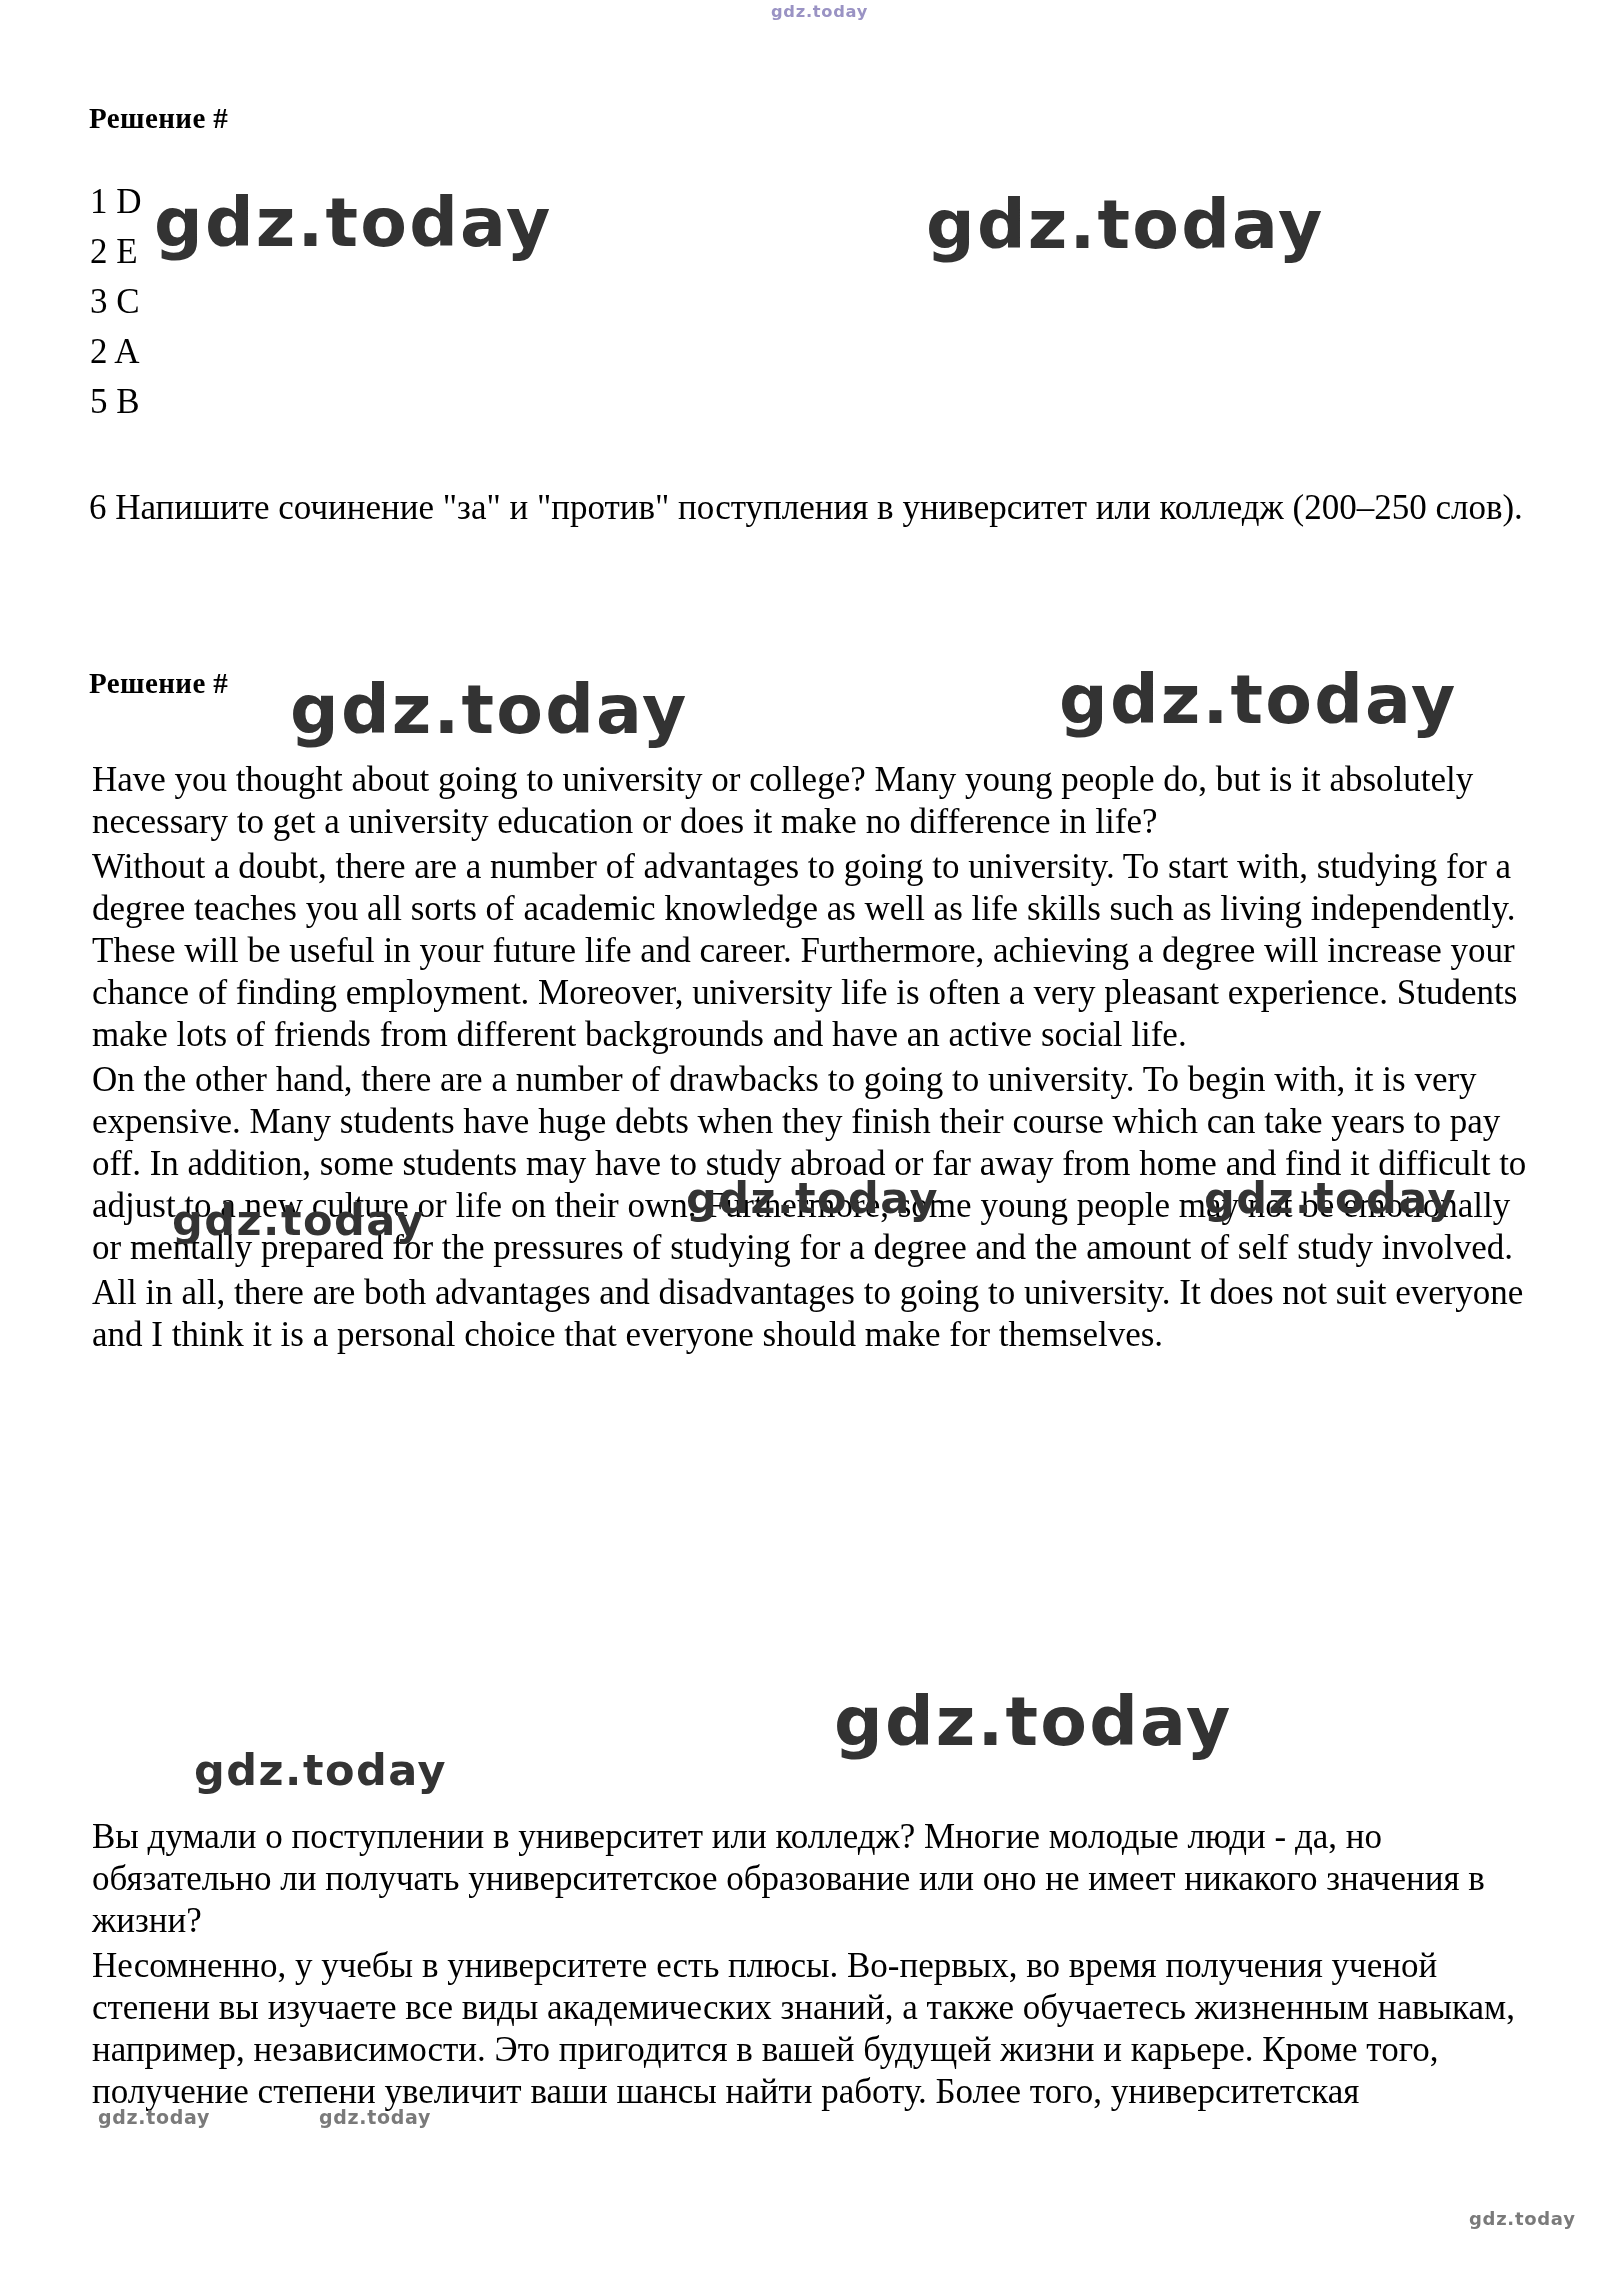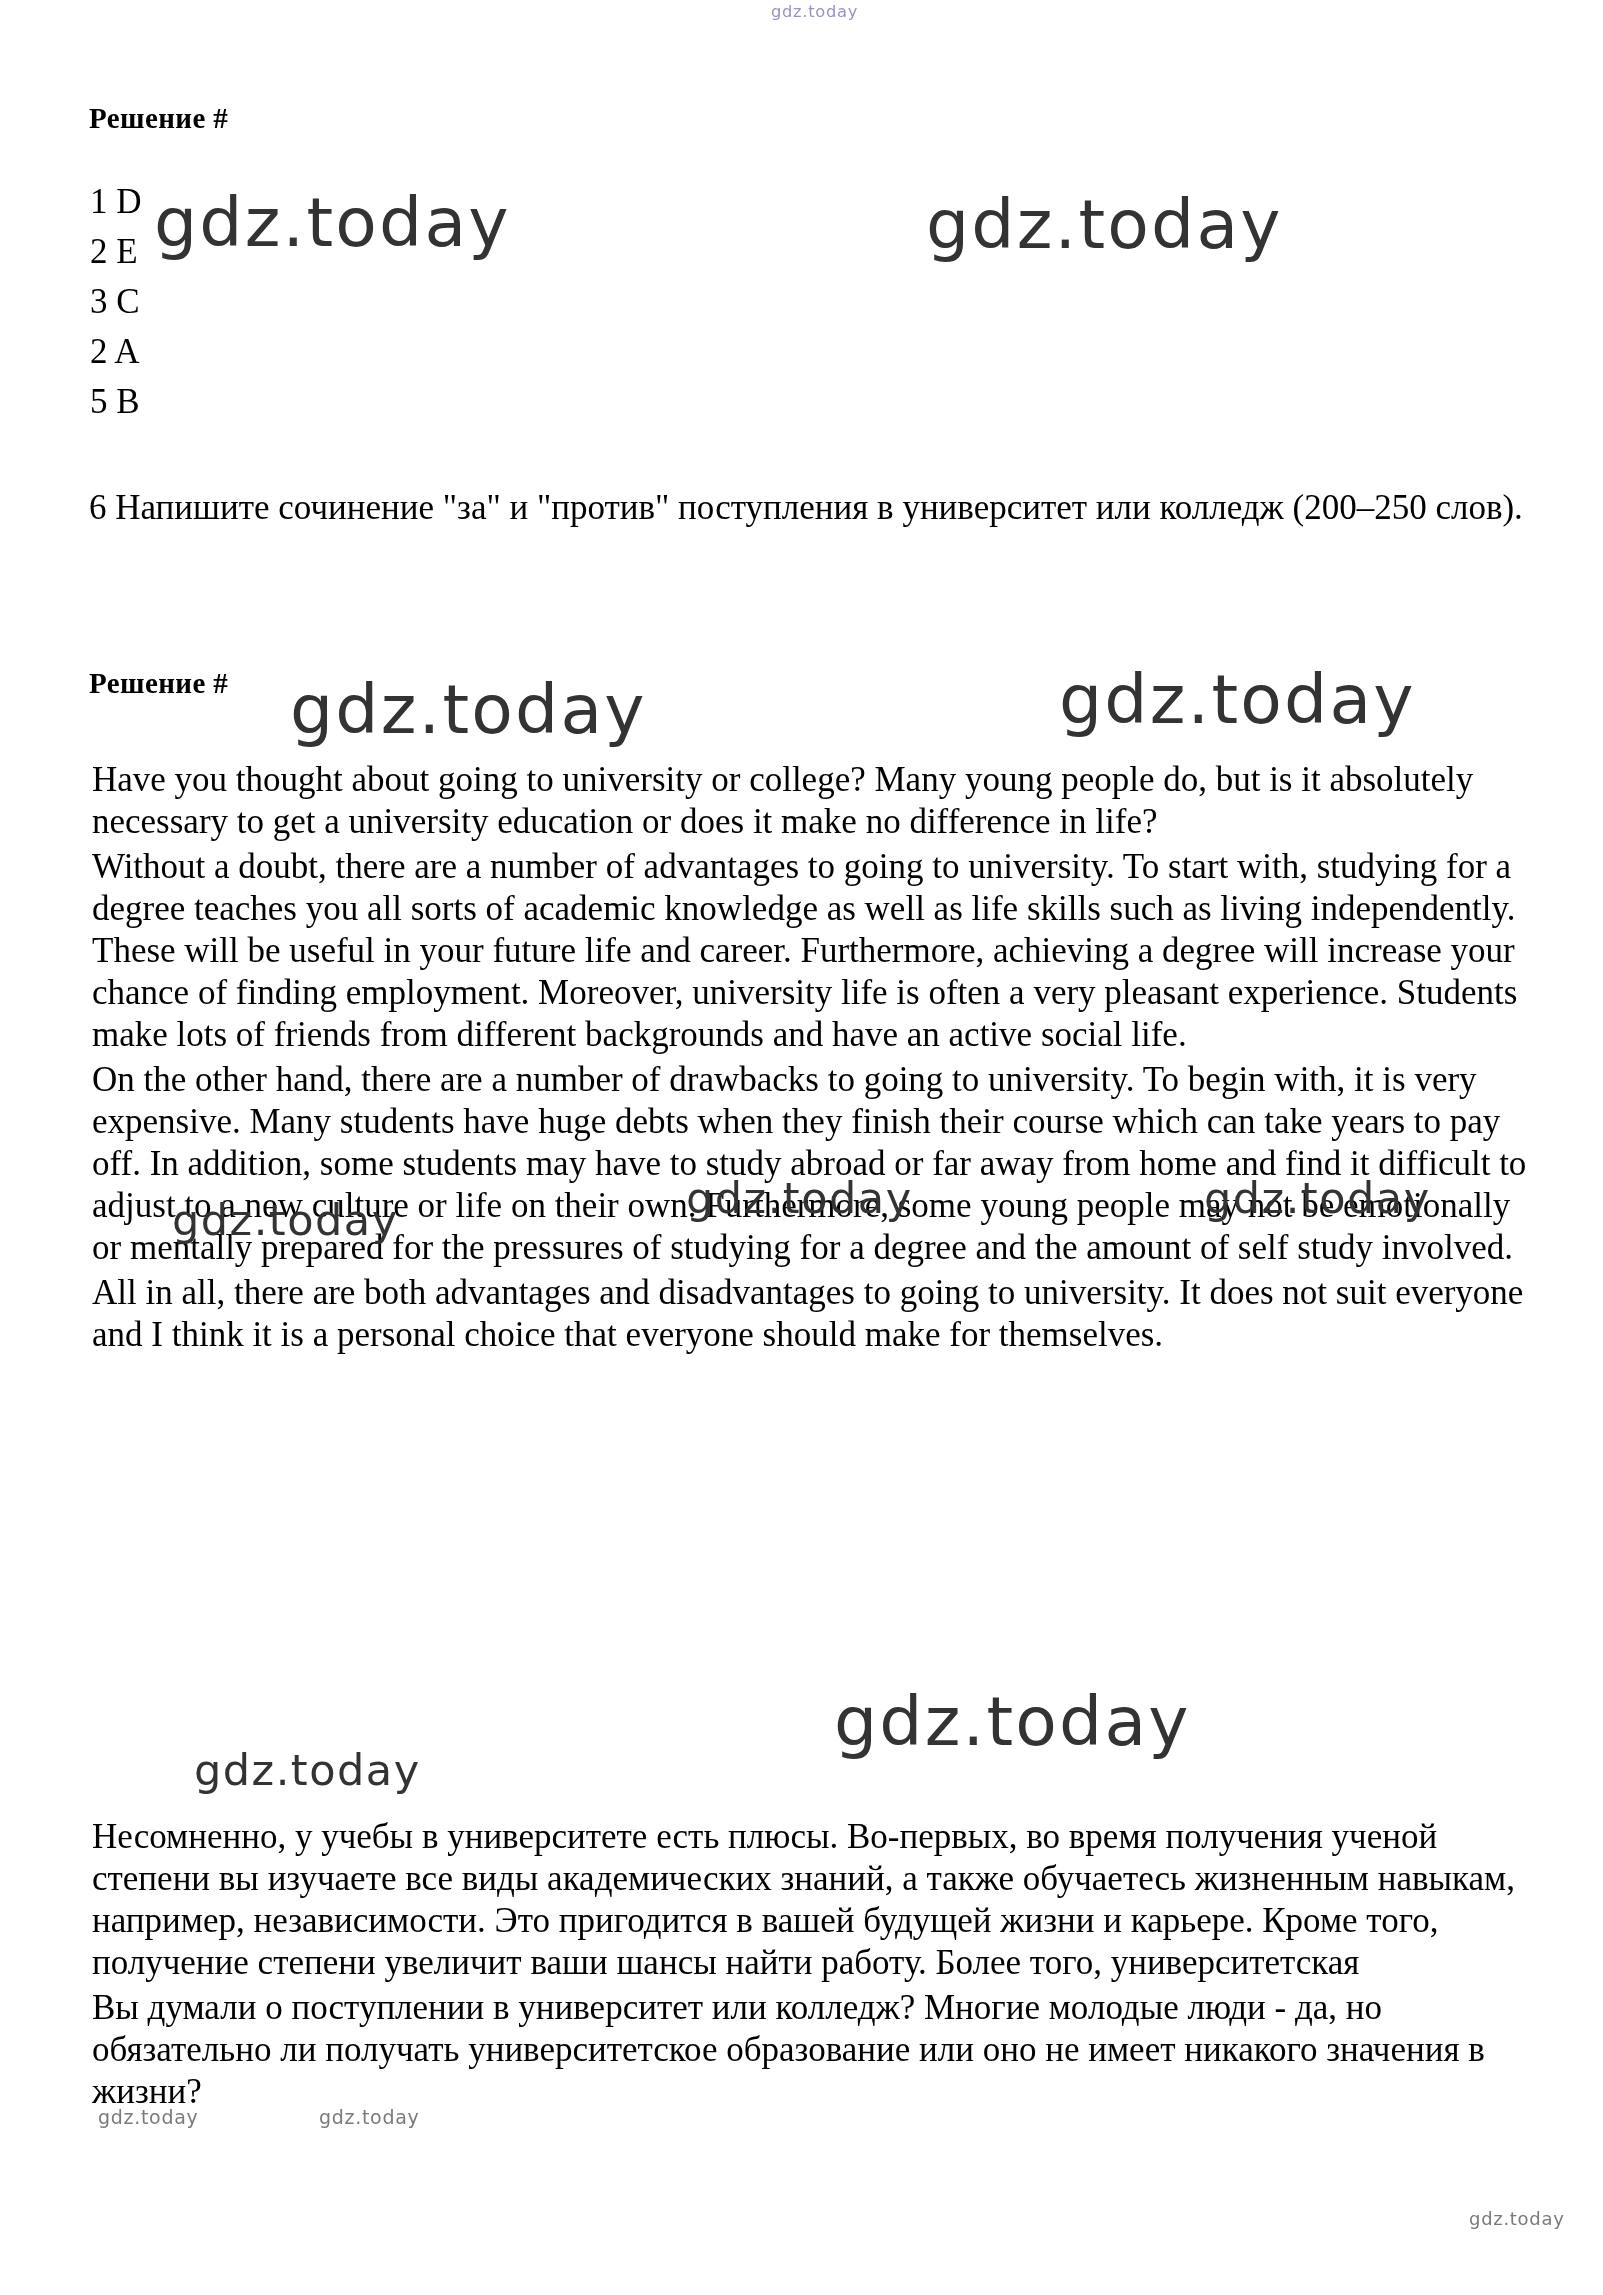--- a/index.html
+++ b/index.html
@@ -50,21 +50,21 @@
     font-size: 35px;
     line-height: 42px;
   }
   .essay p { margin: 3px; }
   .essay-en { top: 756px; }
   .essay-ru { top: 1813px; }
 
   .wm {
     position: absolute;
     font-family: "DejaVu Sans", sans-serif;
-    font-weight: 400;
+    font-weight: 700;
     color: #333333;
     letter-spacing: 1.5px;
     white-space: nowrap;
     pointer-events: none;
   }
   .wm-big   { font-size: 68px; letter-spacing: 2.2px; }
   .wm-mid   { font-size: 43px; }
   .wm-tiny  { font-size: 19px; color: #7a7a7a; letter-spacing: 0.7px; }
 
   .wm-top-center        { left: 771px; top: 1.5px;    font-size: 16.3px; color: #9a93c4; letter-spacing: 0.7px; }
@@ -101,22 +101,22 @@
   <div class="heading heading-2">Решение #</div>
 
   <div class="essay essay-en">
     <p>Have you thought about going to university or college? Many young people do, but is it absolutely necessary to get a university education or does it make no difference in life?</p>
     <p>Without a doubt, there are a number of advantages to going to university. To start with, studying for a degree teaches you all sorts of academic knowledge as well as life skills such as living independently. These will be useful in your future life and career. Furthermore, achieving a degree will increase your chance of finding employment. Moreover, university life is often a very pleasant experience. Students make lots of friends from different backgrounds and have an active social life.</p>
     <p>On the other hand, there are a number of drawbacks to going to university. To begin with, it is very expensive. Many students have huge debts when they finish their course which can take years to pay off. In addition, some students may have to study abroad or far away from home and find it difficult to adjust to a new culture or life on their own. Furthermore, some young people may not be emotionally or mentally prepared for the pressures of studying for a degree and the amount of self study involved.</p>
     <p>All in all, there are both advantages and disadvantages to going to university. It does not suit everyone and I think it is a personal choice that everyone should make for themselves.</p>
   </div>
 
   <div class="essay essay-ru">
+    <p>Вы думали о поступлении в университет или колледж? Многие молодые люди - да, но обязательно ли получать университетское образование или оно не имеет никакого значения в жизни?</p>
     <p>Несомненно, у учебы в университете есть плюсы. Во-первых, во время получения ученой степени вы изучаете все виды академических знаний, а также обучаетесь жизненным навыкам, например, независимости. Это пригодится в вашей будущей жизни и карьере. Кроме того, получение степени увеличит ваши шансы найти работу. Более того, университетская</p>
-    <p>Вы думали о поступлении в университет или колледж? Многие молодые люди - да, но обязательно ли получать университетское образование или оно не имеет никакого значения в жизни?</p>
   </div>
 
   <div class="wm wm-top-center">gdz.today</div>
   <div class="wm wm-big wm-answers-left">gdz.today</div>
   <div class="wm wm-big wm-top-right">gdz.today</div>
   <div class="wm wm-big wm-solution2-left">gdz.today</div>
   <div class="wm wm-big wm-solution2-right">gdz.today</div>
   <div class="wm wm-mid wm-essay-life">gdz.today</div>
   <div class="wm wm-mid wm-essay-center">gdz.today</div>
   <div class="wm wm-mid wm-essay-right">gdz.today</div>

